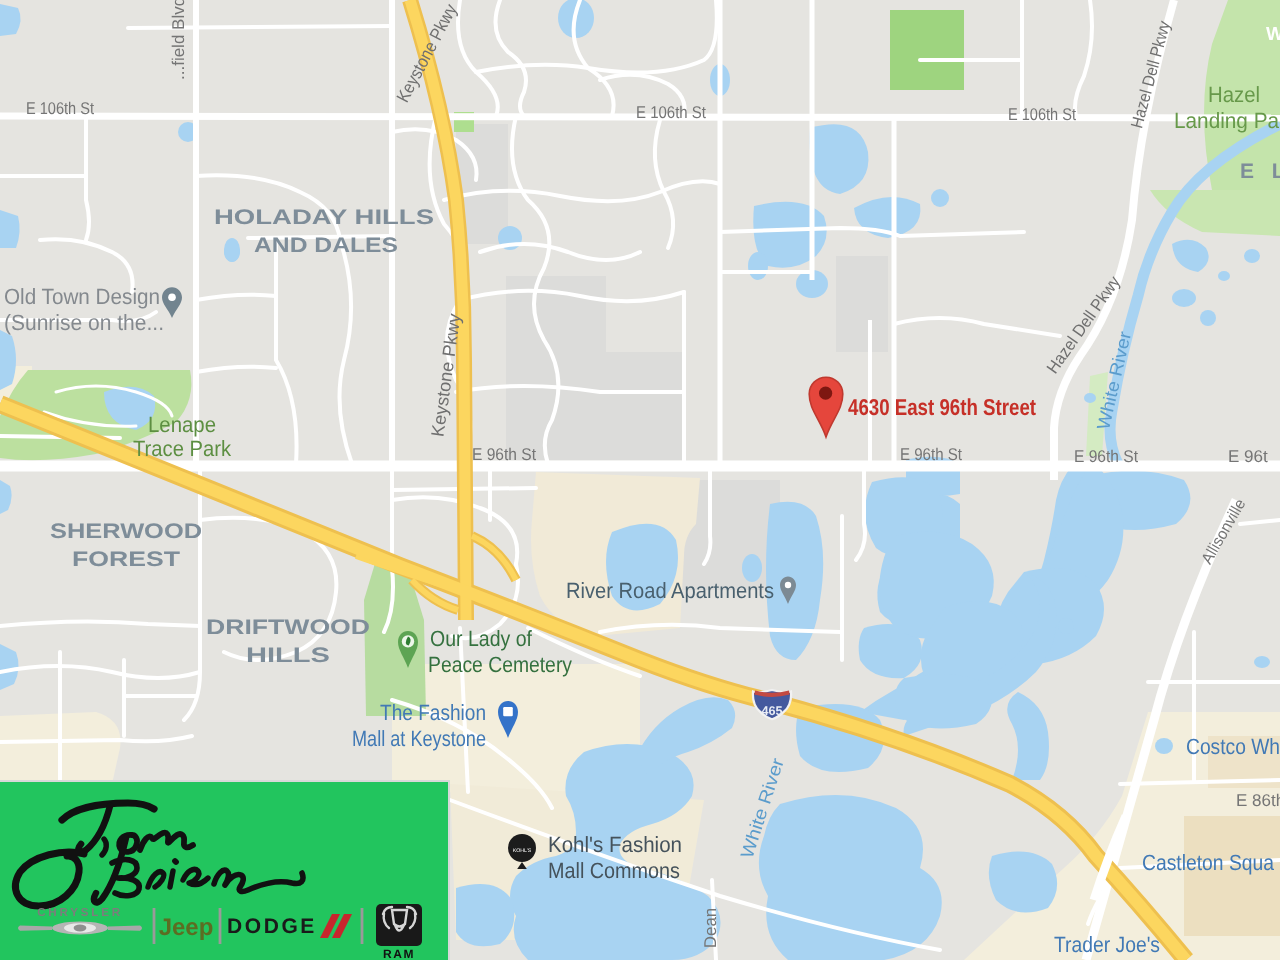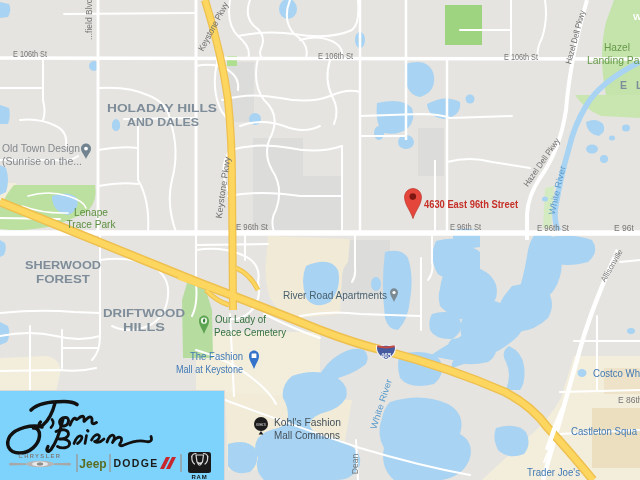--- a/index.html
+++ b/index.html
@@ -429,21 +429,21 @@
 <text x="384" y="405" font-size="9" fill="#5b9ccc" transform="rotate(-72 384 405)" text-anchor="middle" textLength="52" lengthAdjust="spacingAndGlyphs">White River</text>
 
 <text x="358" y="464" font-size="8.5" fill="#757575" transform="rotate(-90 358 464)" text-anchor="middle">Dean</text>
 
 <text x="614" y="267" font-size="8" fill="#757575" transform="rotate(-60 614 267)" text-anchor="middle" textLength="36" lengthAdjust="spacingAndGlyphs">Allisonville</text>
 
 <text x="633" y="20" font-size="9.5" fill="#ffffff" font-weight="bold">W</text>
 </svg>
 
 
-<div style="position:absolute;left:0;top:390px;width:225px;height:90px;background:#7dd3fc;border-top:1px solid #d8d8d8;border-right:1px solid #d8d8d8;box-sizing:border-box;">
+<div style="position:absolute;left:0;top:390px;width:225px;height:90px;background:#22c55e;border-top:1px solid #d8d8d8;border-right:1px solid #d8d8d8;box-sizing:border-box;">
 <svg width="224" height="89" viewBox="0 0 224 89">
 
 <g stroke="#111111" fill="none" stroke-linecap="round" stroke-linejoin="round">
 <path d="M31,19 C37,13 50,10.5 64,10.5 C70,10.5 74,11.5 77,13.5" stroke-width="3.6"></path>
 <path d="M55,12 C53,20 49,29 43,34 C39.5,36.5 38,34 40.5,31" stroke-width="3.3"></path>
 <path d="M66,26.5 C61.5,26 58.5,29.5 60,33 C61.5,36 66.5,35.5 68,32 C69.5,28.5 67.5,26.5 66,26.5" stroke-width="2.9"></path>
 <path d="M70,34 C71.5,29.5 74.5,25.5 76,28 C77,29.8 78.5,26.5 81.5,25.5 C83.5,24.8 84.5,26.5 84,29.5 C83.6,32 85.5,28.5 88.5,26.5 C90.5,25.2 92.5,26.5 92,30 C91.6,33 93.5,33.5 96.5,31.5" stroke-width="2.9"></path>
 <path d="M42,36 C32,33 16,37 10,45 C5,53 8.5,62 19.5,62 C30,62 38.5,54 39.5,45 C40.2,40 37,36.5 33.5,37" stroke-width="3.5"></path>
 <path d="M52,28.5 C53.8,30.5 53.5,34 51,36.5" stroke-width="2.7"></path>
 <path d="M63,28 C60,41 55.5,52.5 51,58.5 C48,62 45.5,60 48,55.5" stroke-width="3.2"></path>

